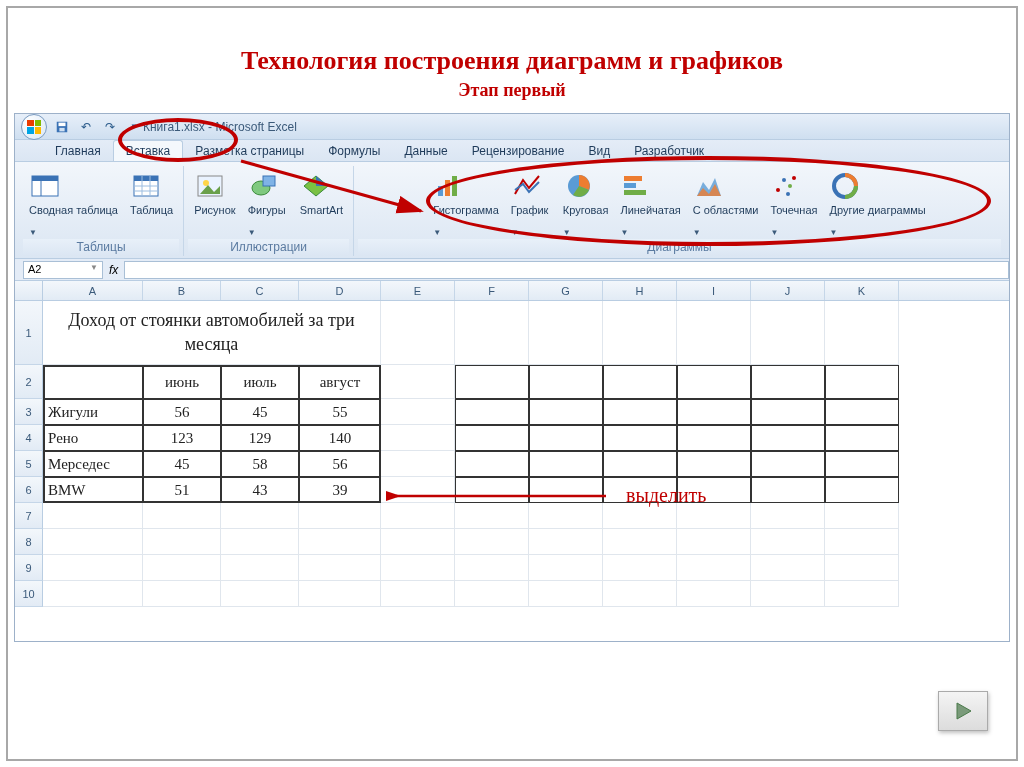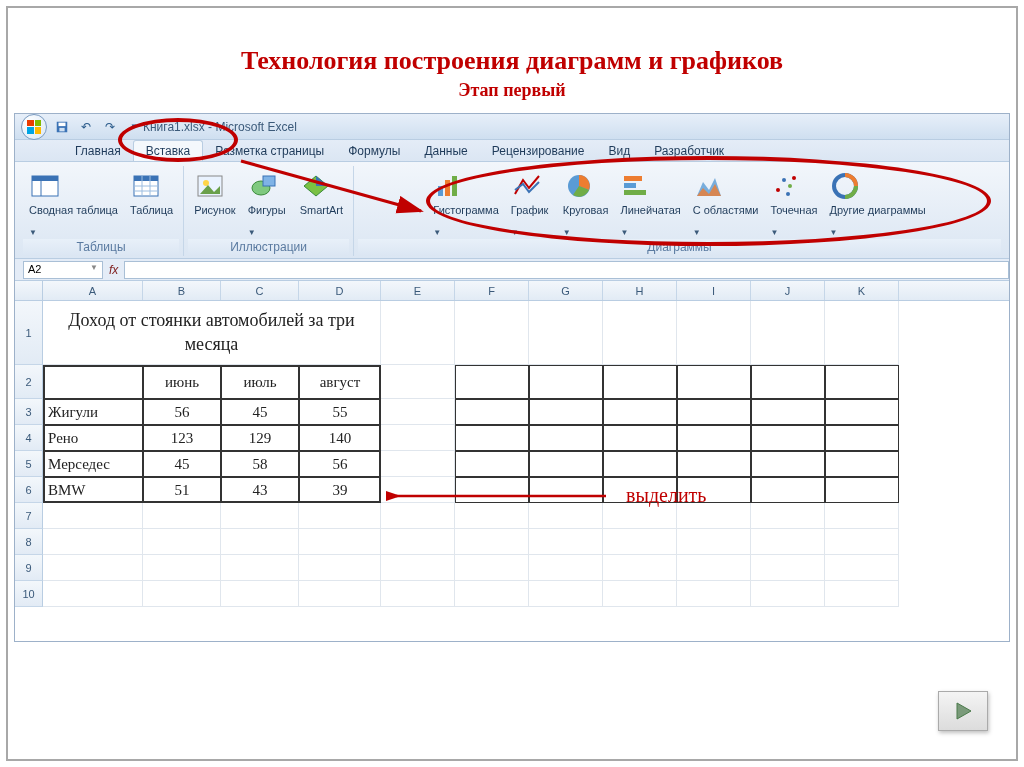--- a/index.html
+++ b/index.html
@@ -82,21 +82,21 @@
   }
   .titlebar-caption {
     flex:1;
     text-align:left;
     font-size: 12px;
     color:#3b5a7a;
   }
   
   .tabs {
     display:flex;
-    padding-left: 48px;
+    padding-left: 28px;
     background: linear-gradient(to bottom,#e4ecf7,#dbe6f3);
     height: 22px;
     align-items: flex-end;
     border-bottom:1px solid #b9cde2;
   }
   .tab {
     padding: 3px 12px;
     font-size: 12px;
     color:#1f3b5a;
     cursor:pointer;
@@ -170,21 +170,21 @@
     border-bottom:1px solid #b9cde2;
     padding-left:8px;
     gap:6px;
   }
   .namebox {
     width:80px;height:18px;
     background:#fff;border:1px solid #a9bfd6;
     font-size:11px;padding:1px 4px;
     display:flex;align-items:flex-start;justify-content:space-between;
   }
-  .fx-icons { display:flex; gap:6px; color:#7f1d1d; }
+  .fx-icons { display:flex; gap:6px; color:#000000; }
   .fx-input {
     flex:1;height:18px;background:#fff;border:1px solid #a9bfd6;
   }
   
   .grid-area {
     background:#fff;
     height: 360px;
     overflow:hidden;
     position:relative;
   }

